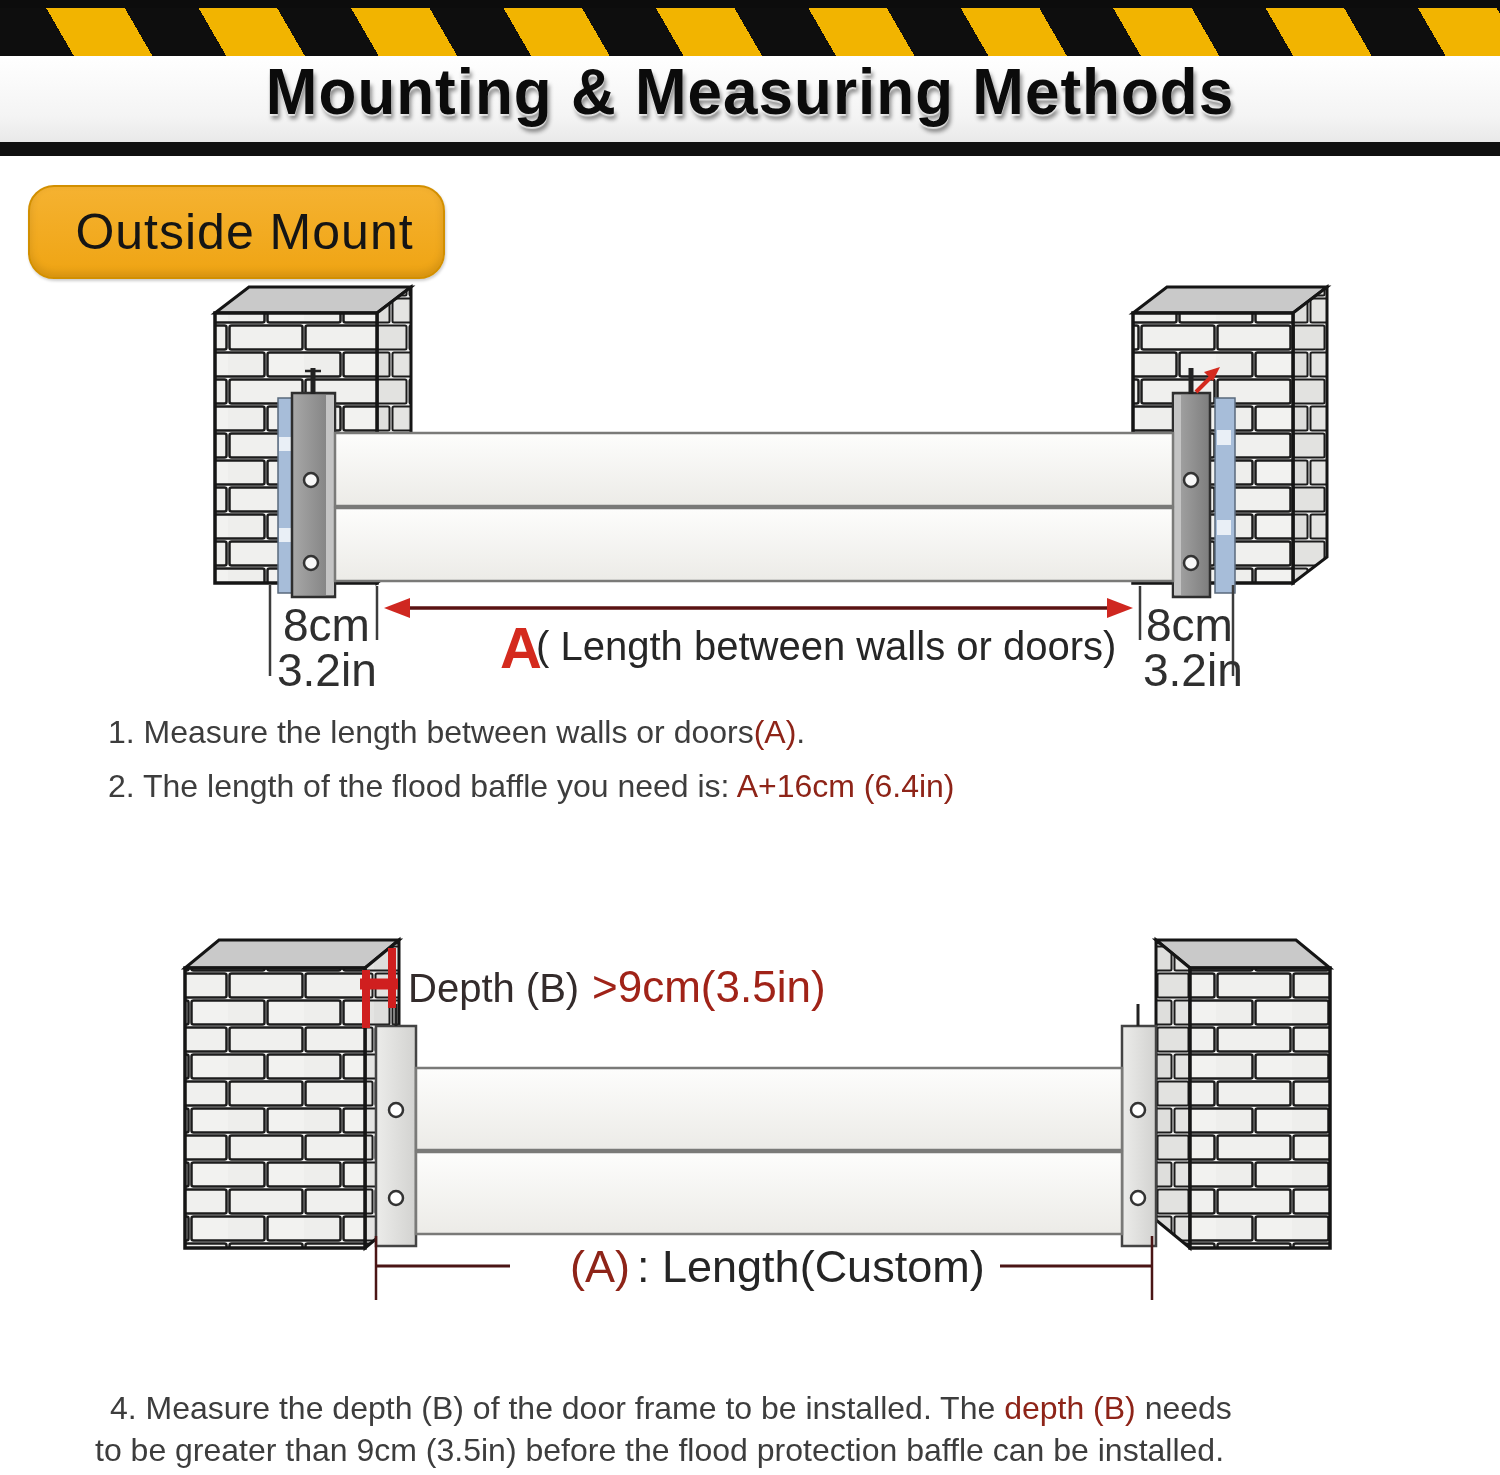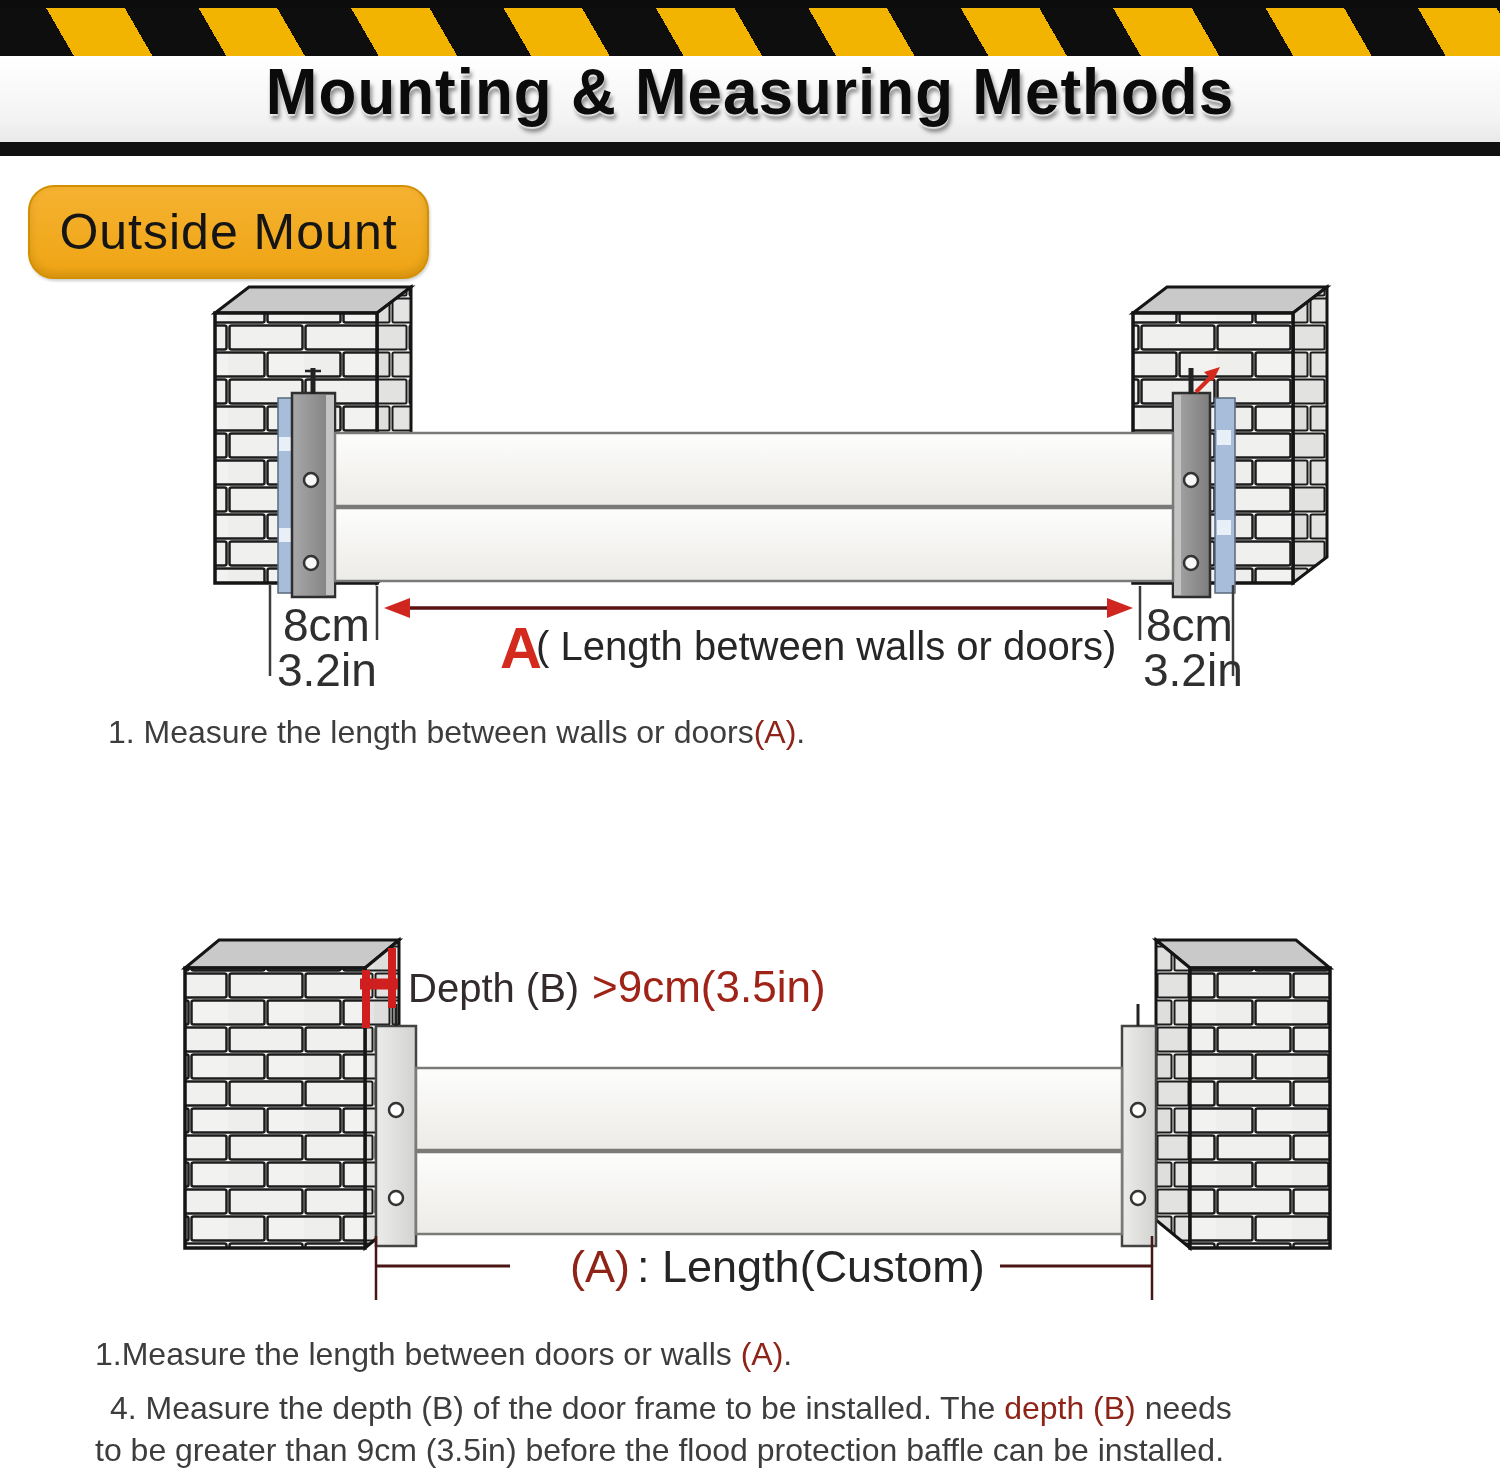--- a/index.html
+++ b/index.html
@@ -26,21 +26,21 @@
     text-shadow:0 2px 1px rgba(255,255,255,.7),2px 4px 4px rgba(0,0,0,.45);
     transform:scaleY(1.06);
   }
   .black-bar{position:absolute;left:0;top:142px;width:100%;height:14px;background:#101010;}
   
   .badge{
     position:absolute;background:linear-gradient(180deg,#f5b231,#efa413);
     border:2px solid #d28f00;border-radius:26px;
     display:flex;align-items:center;justify-content:center;
     box-shadow:inset 0 -4px 8px rgba(0,0,0,.12),1px 2px 3px rgba(0,0,0,.2);
-    color:#151515;font-size:50px;font-weight:500;letter-spacing:1px;
+    color:#151515;font-size:50px;font-weight:500;letter-spacing:1px;padding-left:16px;
   }
   .badge.outside{left:28px;top:185px;width:397px;height:90px;}
   .badge.inside{left:25px;top:837px;width:398px;height:93px;}
   
   svg{position:absolute;left:0;display:block;}
   svg text{font-family:"Liberation Sans",sans-serif;}
   
   .instr{
     position:absolute;font-size:32px;color:#3d3d3d;white-space:nowrap;letter-spacing:0px;
   }
@@ -142,20 +142,23 @@
       <text x="1146" y="641" font-size="46" fill="#2f2f2f">8cm</text>
       <text x="1143" y="686" font-size="46" fill="#2f2f2f">3.2in</text>
       <text x="500" y="668" font-size="58" font-weight="bold" fill="#d42a1e">A</text>
       <text x="536" y="660" font-size="40" fill="#262626">( Length between walls or doors)</text>
     </g>
   </svg>
 
   <div class="instr" style="left:108px;top:714px">
     <span>1. Measure the length between walls or doors</span><span class="em">(A)</span><span>.</span>
   </div>
+  <div class="instr" style="left:108px;top:768px">
+    <span>2. The length of the flood baffle you need is: </span><span class="em">A+16cm (6.4in)</span><span></span>
+  </div>
 
 
   <svg style="top:930px" width="1500" height="380" viewBox="0 930 1500 380">
     <defs>
       <pattern id="i-brickF" width="76" height="54" patternUnits="userSpaceOnUse">
         <rect width="76" height="54" fill="#fbfbfa"></rect>
         <rect x="1.5" y="1.5" width="73" height="24" rx="2" fill="#f0f0ee" stroke="#1c1c1c" stroke-width="2.5"></rect>
         <rect x="-36.5" y="28.5" width="73" height="24" rx="2" fill="#eeeeec" stroke="#1c1c1c" stroke-width="2.5"></rect>
         <rect x="39.5" y="28.5" width="73" height="24" rx="2" fill="#f2f2f0" stroke="#1c1c1c" stroke-width="2.5"></rect>
       </pattern>
@@ -220,23 +223,20 @@
     <g>
       <line x1="376" y1="1236" x2="376" y2="1300" stroke="#4a1515" stroke-width="2.5"></line>
       <line x1="1152" y1="1236" x2="1152" y2="1300" stroke="#4a1515" stroke-width="2.5"></line>
       <line x1="376" y1="1266" x2="510" y2="1266" stroke="#4a1515" stroke-width="3"></line>
       <line x1="1000" y1="1266" x2="1152" y2="1266" stroke="#4a1515" stroke-width="3"></line>
       <text x="570" y="1282" font-size="45" fill="#8e2418">(A)</text>
       <text x="637" y="1282" font-size="45" fill="#252525">: Length(Custom)</text>
     </g>
   </svg>
 
-  <div class="instr" style="left:95px;top:1336px">
-    <span>1.Measure the length between doors or walls </span><span class="em">(A)</span><span>.</span>
-  </div>
   <div class="instr" style="left:110px;top:1390px">
     <span>4. Measure the depth (B) of the door frame to be installed. The </span><span class="em">depth (B)</span><span> needs</span>
   </div>
   <div class="instr" style="left:95px;top:1432px">
     <span>to be greater than 9cm (3.5in) before the flood protection baffle can be installed.</span>
   </div>
 
 </div>
 
 </body></html>

